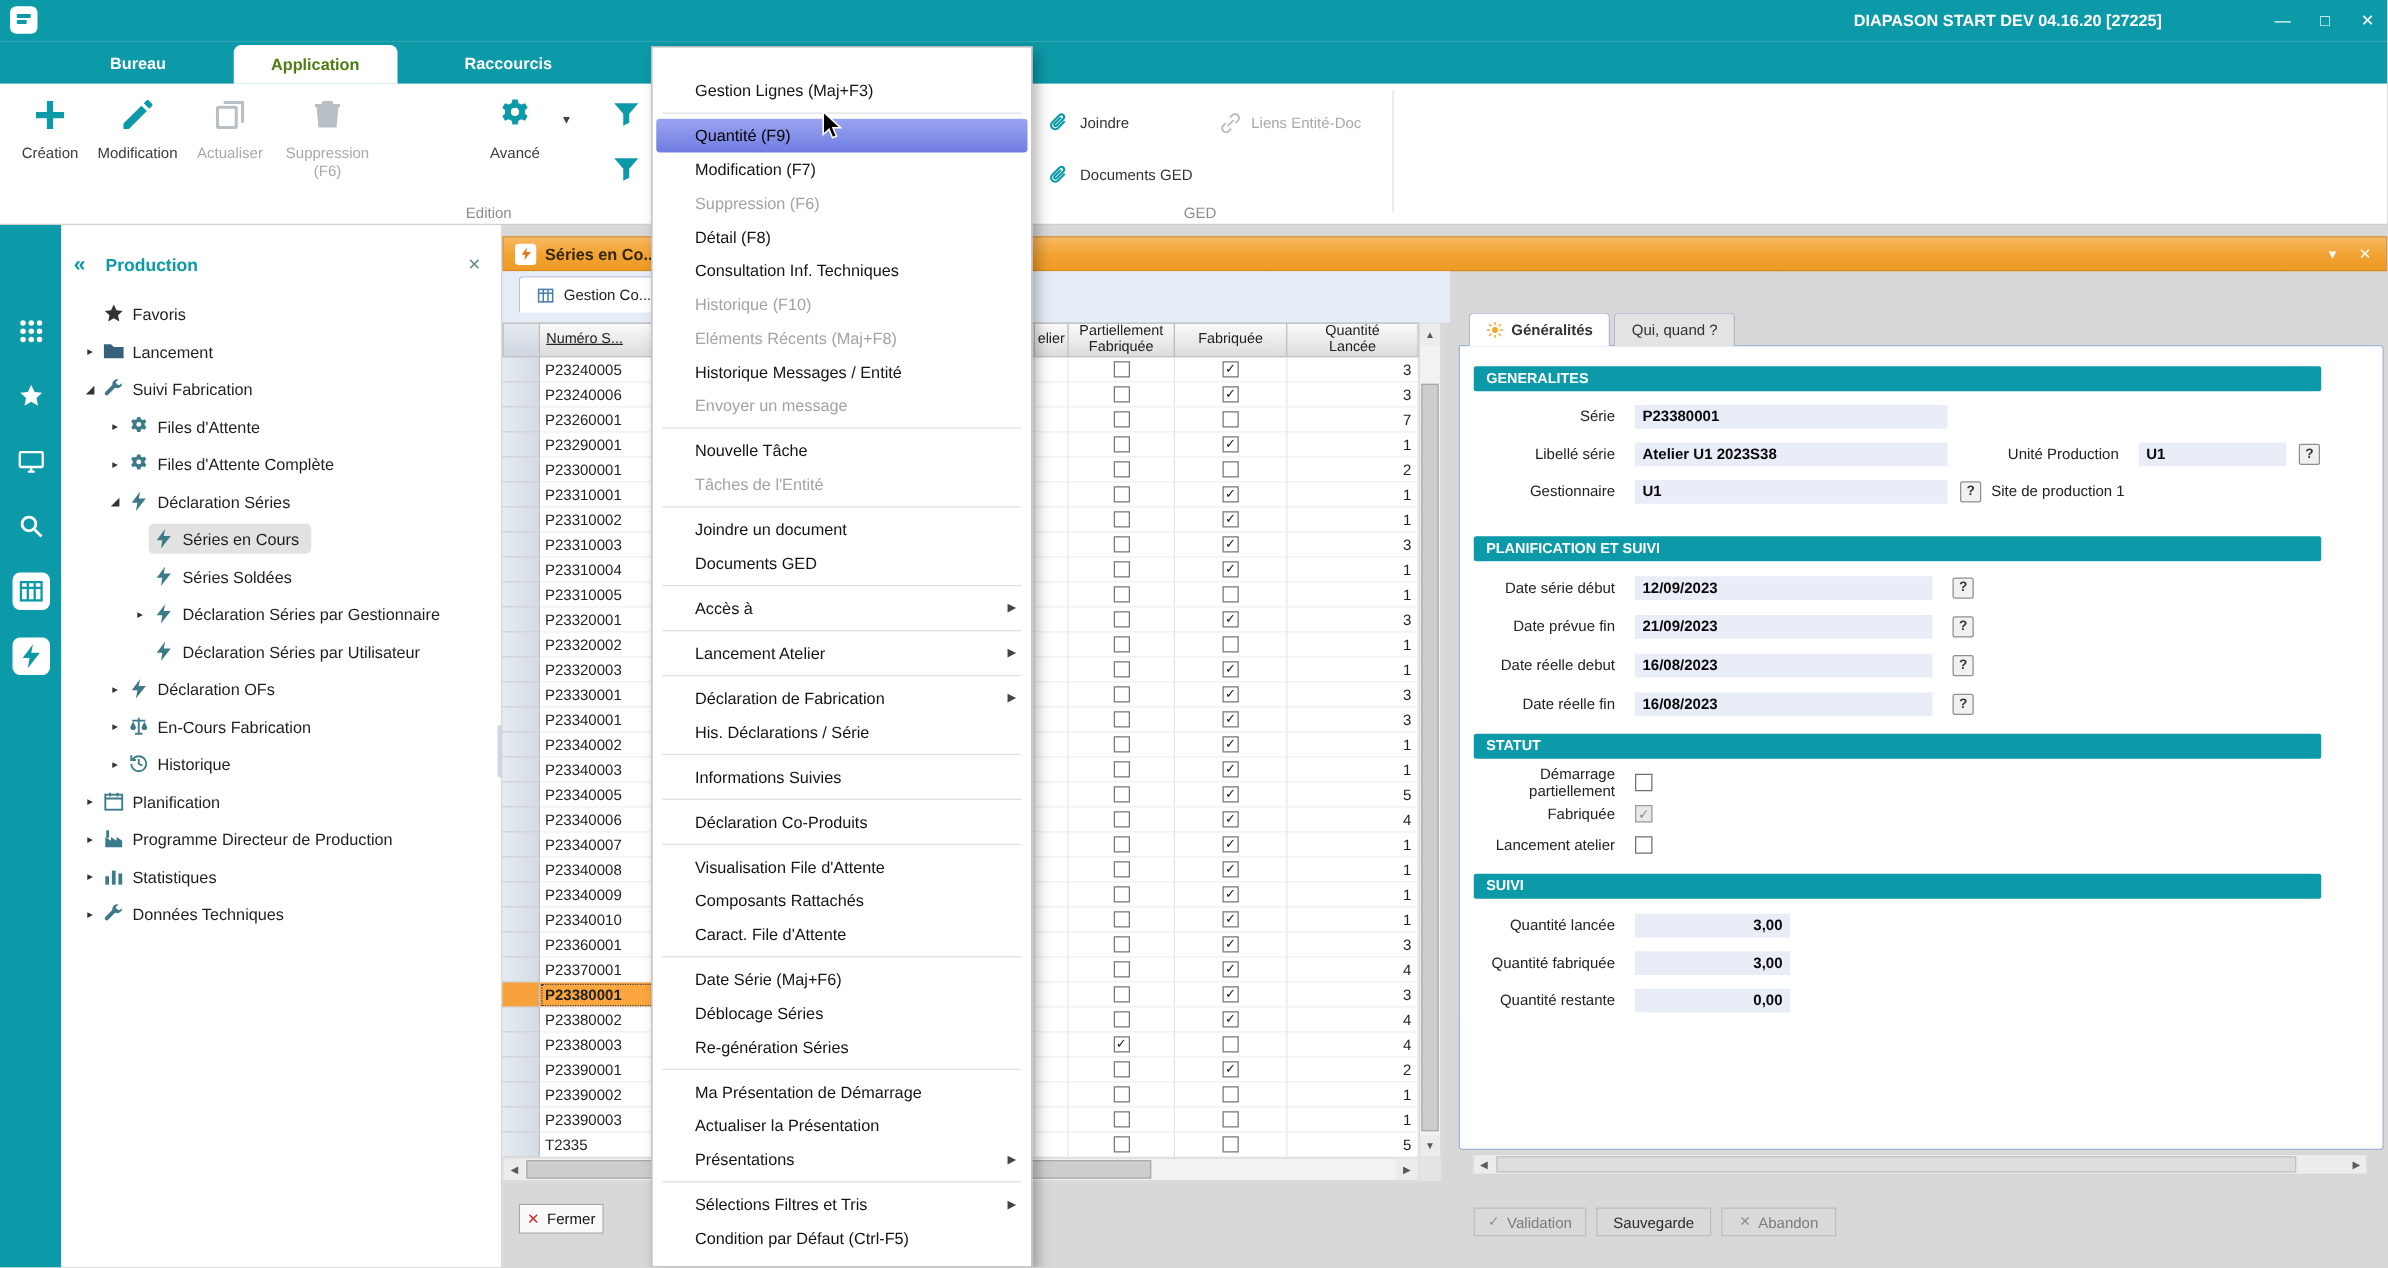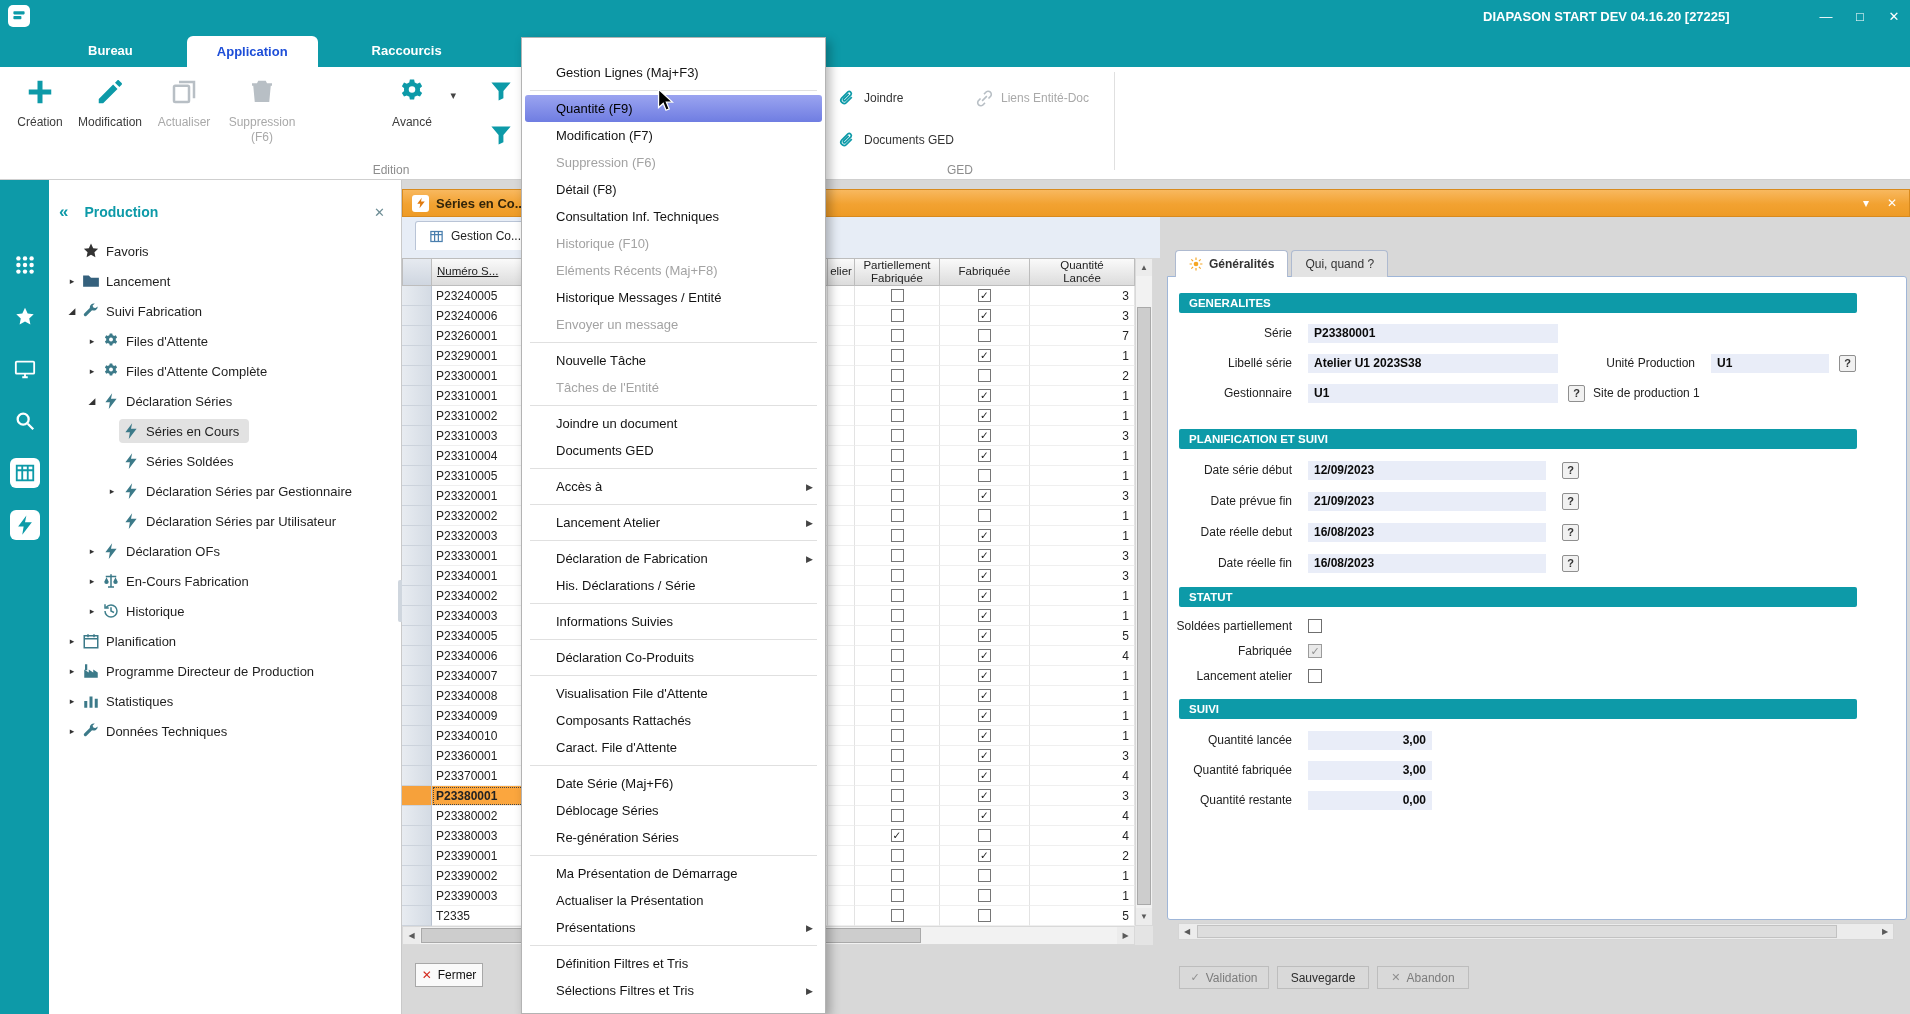--- a/index.html
+++ b/index.html
@@ -12,21 +12,21 @@
 .titlebar{position:absolute;left:0;top:0;width:1910px;height:33px;background:#0d9aa8;color:#fff}
 .app-icon{position:absolute;left:8px;top:5px;width:22px;height:22px;background:#fff;border-radius:5px;display:flex;align-items:center;justify-content:center}
 .app-icon svg{width:16px;height:16px}
 .title-text{position:absolute;left:1483px;top:0;height:33px;display:flex;align-items:center;font-weight:bold;font-size:13px}
 .win-controls{position:absolute;right:8px;top:0;height:33px;display:flex;align-items:center;gap:18px;font-size:13px}
 .win-btn{cursor:default;width:16px;text-align:center}
 
 
 .tabbar{position:absolute;top:33px;left:0;width:1910px;height:34px;background:#0d9aa8;display:flex;align-items:flex-end}
 .rtab{height:34px;display:flex;align-items:center;padding:0 30px;color:#fff;font-weight:bold;font-size:13px}
-.rtab.active{background:#fff;color:#1d4ed8;border-radius:6px 6px 0 0;height:31px}
+.rtab.active{background:#fff;color:#4d7c0f;border-radius:6px 6px 0 0;height:31px}
 .rtab.first{margin-left:58px}
 .rtab + .rtab{margin-left:24px}
 
 
 .toolbar{position:absolute;top:67px;left:0;width:1910px;height:113px;background:#fff;border-bottom:1px solid #cfcfcf}
 .tb-btn{position:absolute;top:8px;width:68px;display:flex;flex-direction:column;align-items:center}
 .tb-ico{width:34px;height:34px;color:#0d9aa8;display:flex;align-items:center;justify-content:center}
 .tb-ico svg{width:30px;height:30px}
 .tb-lbl{margin-top:6px;font-size:12px;color:#3c3c3c;text-align:center;line-height:1.25}
 .tb-btn.dis .tb-ico{color:#b8bfc5}
@@ -1038,21 +1038,21 @@
           <div class="frow drow">
             <span class="flabel">Date réelle fin</span>
             <span class="ffield w238">16/08/2023</span>
             <span class="helpbtn">?</span>
           </div>
         </div>
 
       <div class="secbar" style="margin-top:14px">STATUT</div>
       <div id="check-rows">
           <div class="frow crow first">
-            <span class="flabel">Soldées partiellement</span>
+            <span class="flabel">Démarrage partiellement</span>
             <span class="cb2"></span>
           </div>
           <div class="frow crow">
             <span class="flabel">Fabriquée</span>
             <span class="cb2 dis">✓</span>
           </div>
           <div class="frow crow">
             <span class="flabel">Lancement atelier</span>
             <span class="cb2"></span>
           </div>
@@ -1196,23 +1196,20 @@
       </div>
       <div class="mi">
         <span class="ml">Actualiser la Présentation</span>
       </div>
       <div class="mi">
         <span class="ml">Présentations</span>
         <span class="marrow">▶</span>
       </div>
       <div class="msep"></div>
       <div class="mi">
-        <span class="ml">Définition Filtres et Tris</span>
-      </div>
-      <div class="mi">
         <span class="ml">Sélections Filtres et Tris</span>
         <span class="marrow">▶</span>
       </div>
       <div class="mi">
         <span class="ml">Condition par Défaut (Ctrl-F5)</span>
       </div>
     </div>
 
   <div class="cursor">
     <svg width="17" height="24" viewBox="0 0 13 19">

